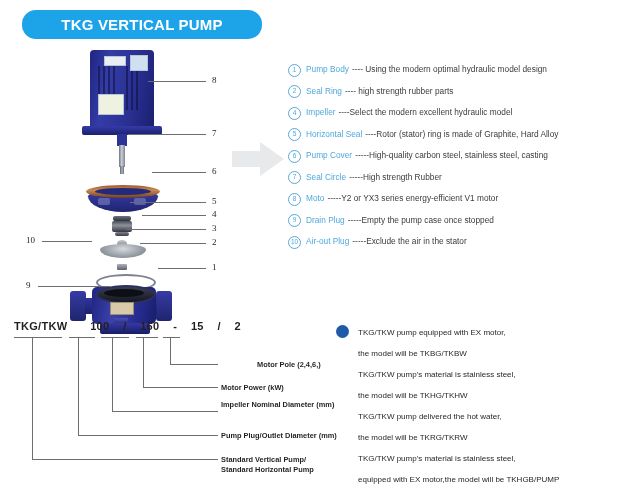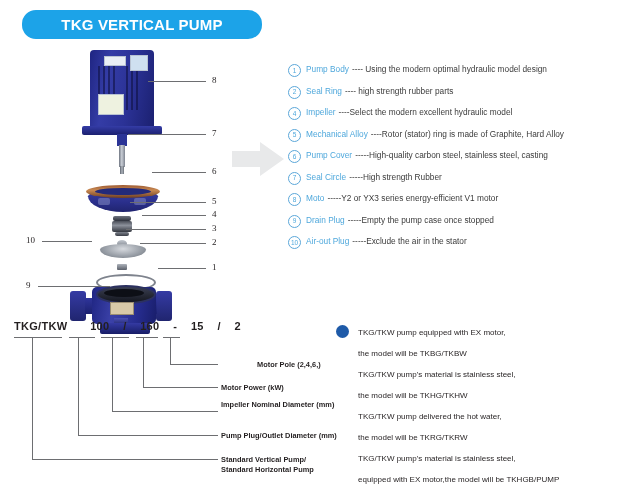--- a/index.html
+++ b/index.html
@@ -129,21 +129,21 @@
     font-family:"Liberation Serif","DejaVu Serif",serif;
   }
   
   .arrow{
     position:absolute;left:232px;top:140px;width:52px;height:38px;
     color:#e8e9ea;
   }
   
   .legend{position:absolute;left:288px;top:60px;width:326px;}
   .legend-row{
-    display:flex;align-items:center;margin-bottom:3.5px;height:18px;
+    display:flex;align-items:flex-start;margin-bottom:3.5px;height:18px;
     font-size:8.3px;line-height:18px;white-space:nowrap;
   }
   .legend-num{
     display:inline-flex;align-items:center;justify-content:center;
     width:11px;height:11px;border:1px solid #5ba7d9;border-radius:50%;
     color:#4fa8dc;font-size:6.5px;line-height:1;margin-top:3.5px;
     flex:0 0 auto;
   }
   .legend-name{color:#4fa8dc;margin-left:5px;}
   .legend-desc{color:#3b3b3b;margin-left:3px;}
@@ -270,21 +270,21 @@
     <span class="legend-name">Seal Ring</span>
     <span class="legend-desc">---- high strength rubber parts</span>
   </div>
   <div class="legend-row">
     <span class="legend-num">4</span>
     <span class="legend-name">Impeller</span>
     <span class="legend-desc">----Select the modern excellent hydraulic model</span>
   </div>
   <div class="legend-row">
     <span class="legend-num">5</span>
-    <span class="legend-name">Mechanical Alloy</span>
+    <span class="legend-name">Horizontal Seal</span>
     <span class="legend-desc">----Rotor (stator) ring is made of Graphite, Hard Alloy</span>
   </div>
   <div class="legend-row">
     <span class="legend-num">6</span>
     <span class="legend-name">Pump Cover</span>
     <span class="legend-desc">-----High-quality carbon steel, stainless steel, casting</span>
   </div>
   <div class="legend-row">
     <span class="legend-num">7</span>
     <span class="legend-name">Seal Circle</span>

